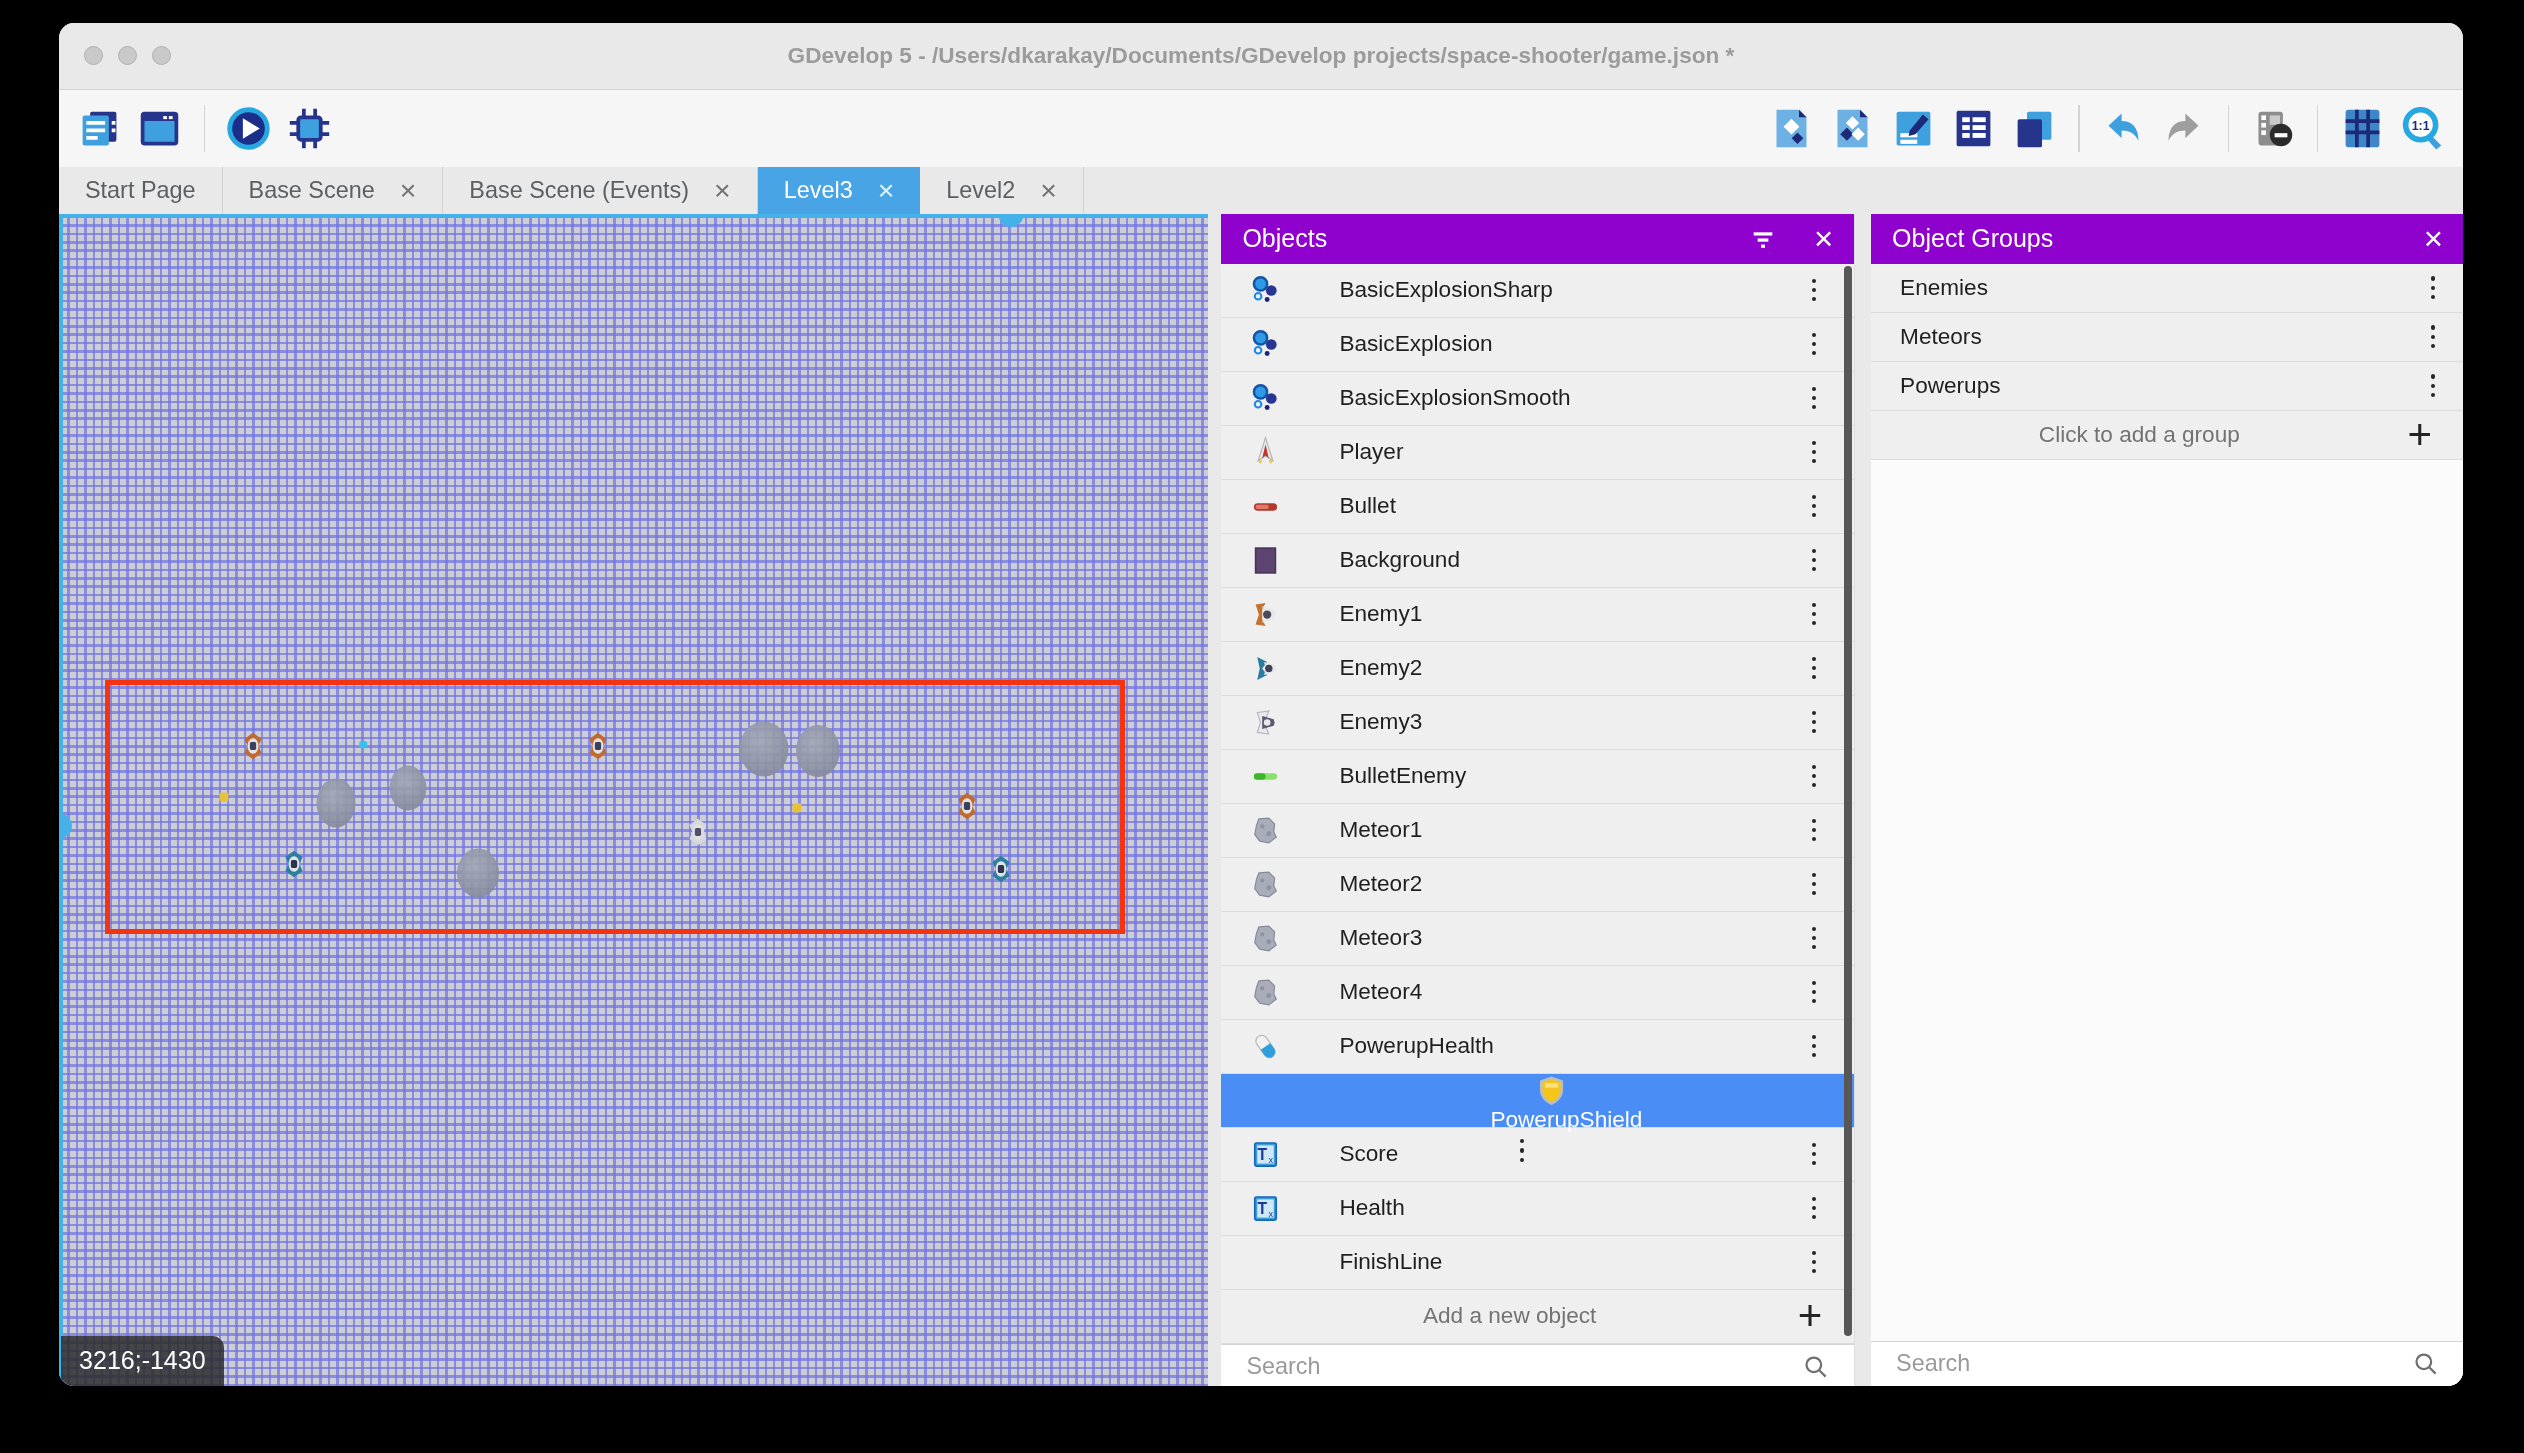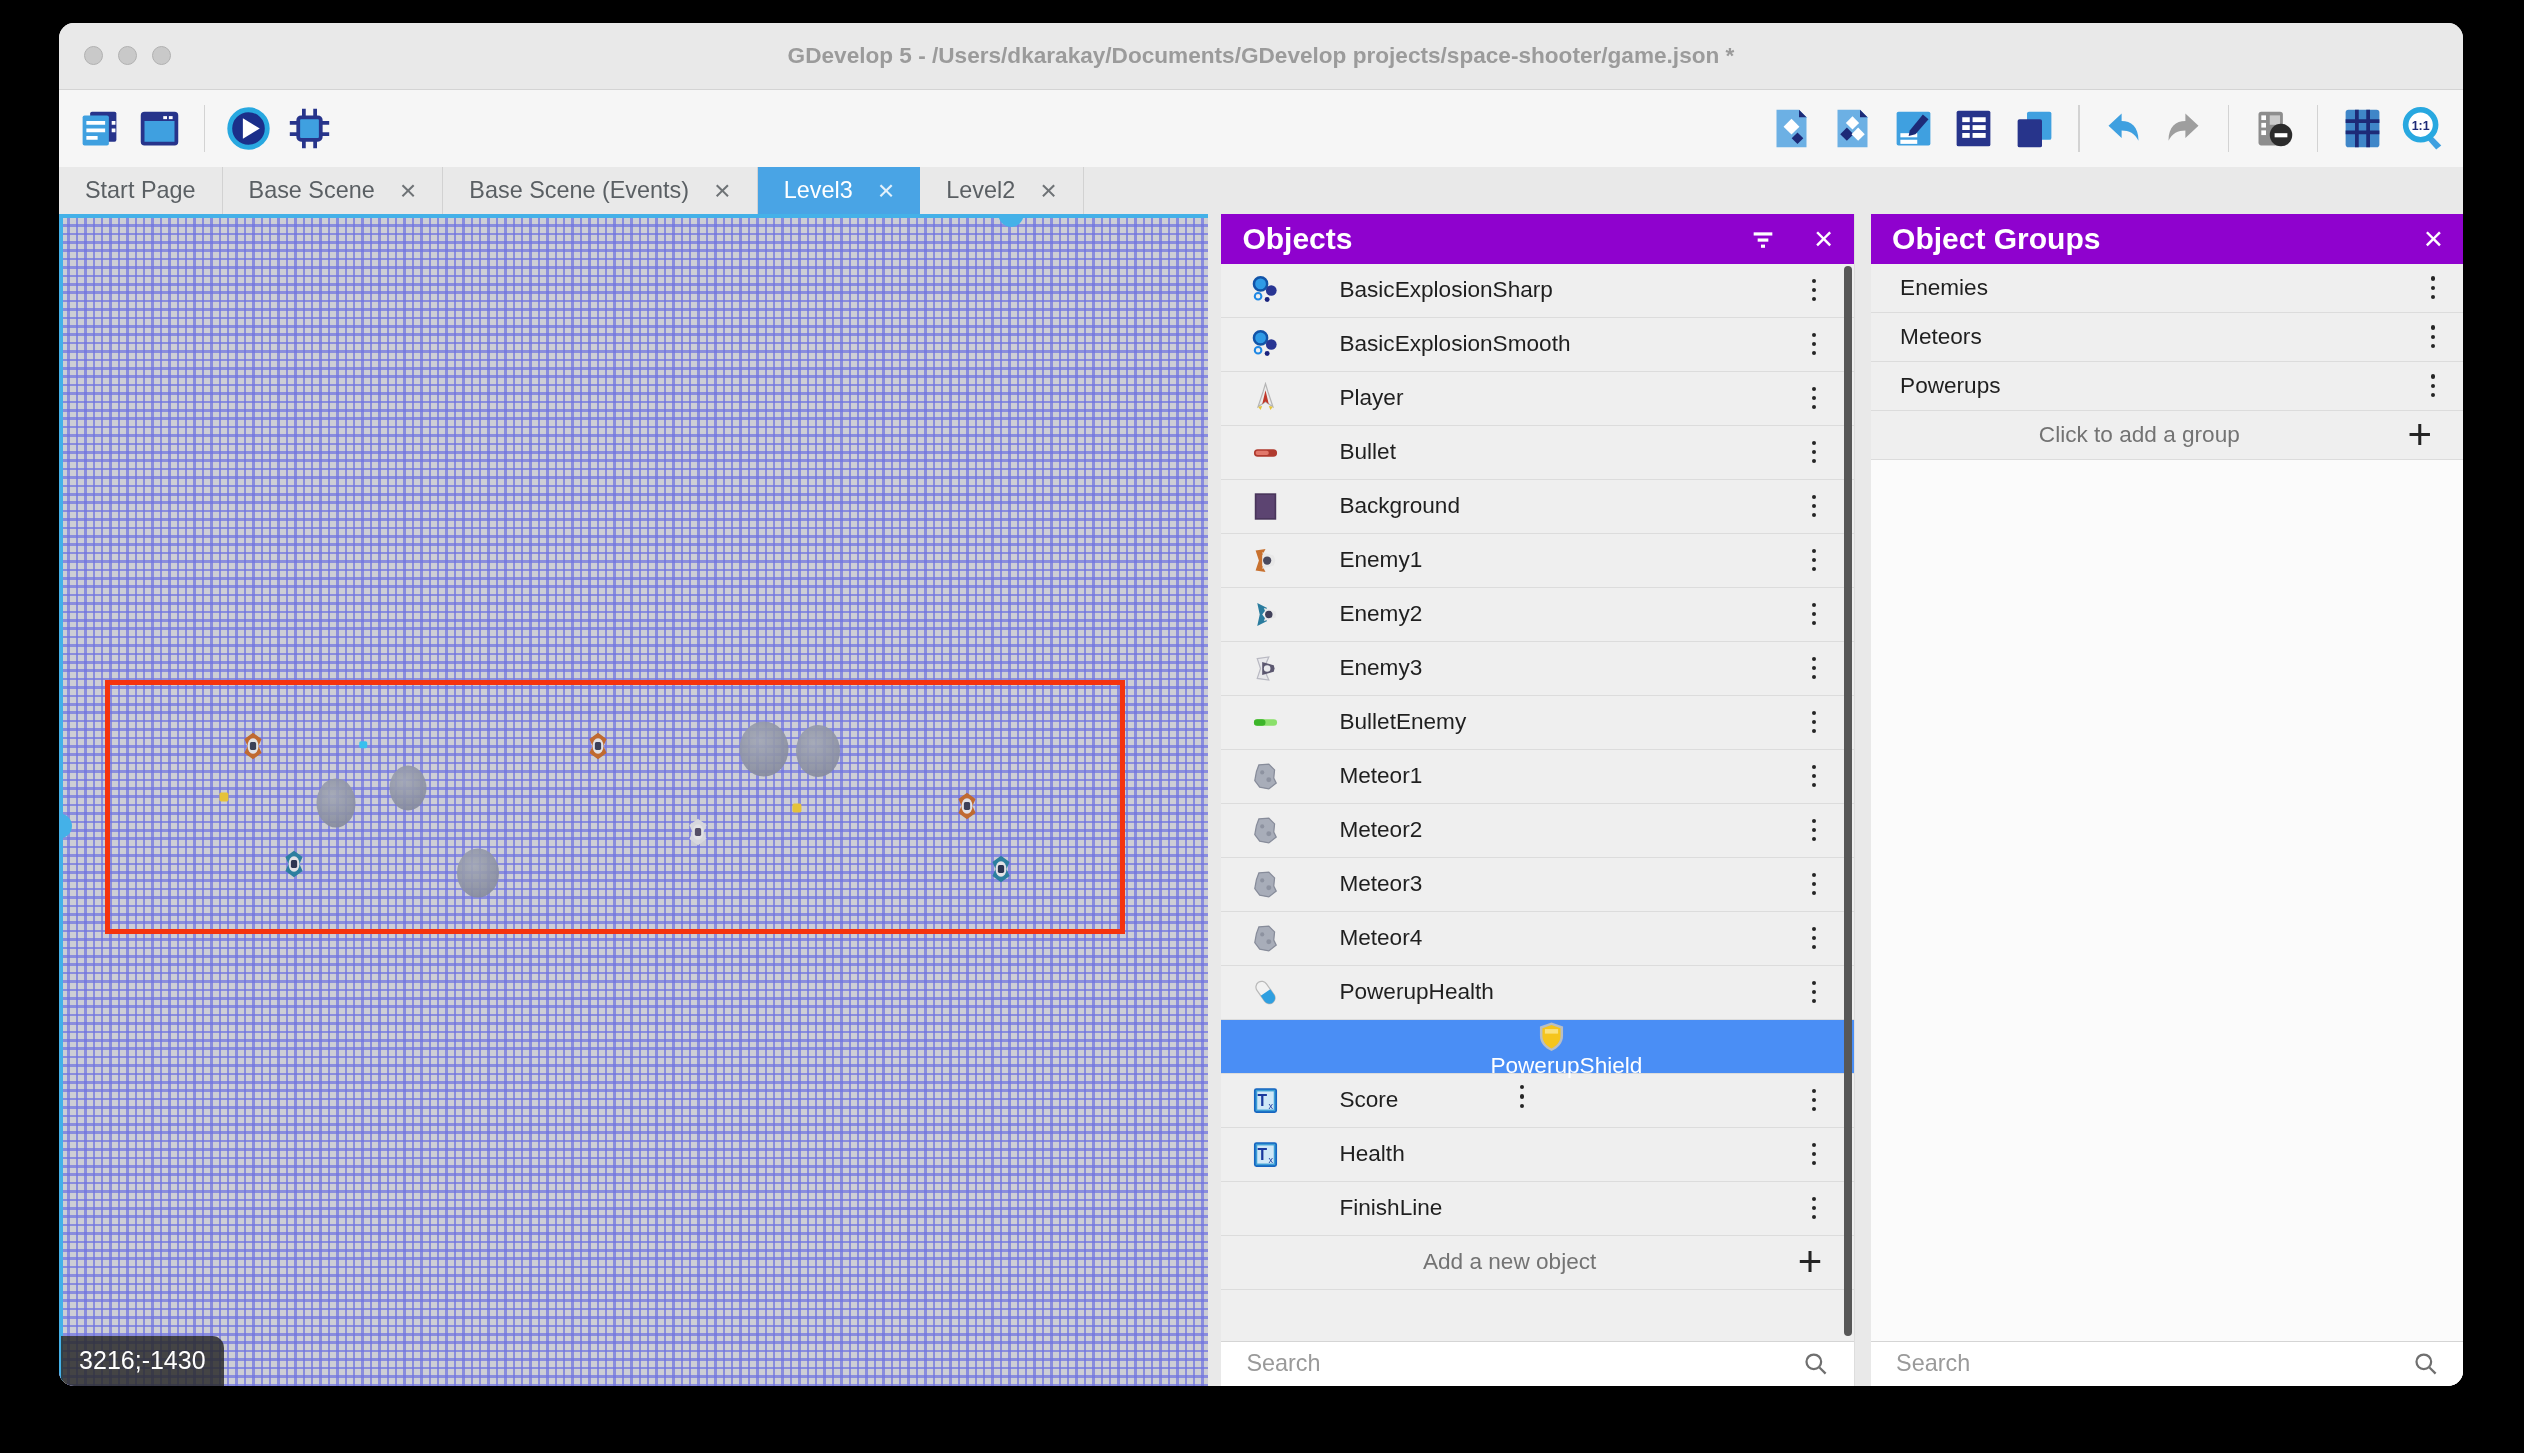--- a/index.html
+++ b/index.html
@@ -54,21 +54,21 @@
   .inst.meteor{background:radial-gradient(circle at 40% 35%,#a2a7b5,#7d8295);border-radius:50%;opacity:.9;}
   .inst.dot-cyan{width:7.5px;height:7.5px;background:#38c0ee;border-radius:1.7px;}
   .inst.dot-yellow{width:9.2px;height:9.2px;background:#e5c23a;border-radius:1.7px;}
   .inst svg{display:block;}
   
   .panel{display:flex;flex-direction:column;background:#efefef;position:relative;min-height:0;}
   .objects-panel{width:633px;flex:0 0 auto;}
   .groups-panel{width:593px;flex:0 0 auto;background:#fbfbfb;}
   .panel-header{height:50px;background:var(--panel-header);color:#fff;display:flex;
                 align-items:center;padding:0 21px;flex:0 0 auto;}
-  .panel-title{font-size:30px;font-weight:700;flex:1;}
+  .panel-title{font-size:25px;font-weight:400;flex:1;}
   .header-btn{margin-left:35px;display:flex;align-items:center;}
   .header-btn svg{width:32px;height:32px;}
   .header-x{font-size:33px;line-height:1;font-weight:300;}
   .row{height:54px;display:flex;align-items:center;border-bottom:0.8px solid #dcdcdc;background:#efefef;}
   .obj-icon{width:33px;height:33px;margin-left:28px;flex:0 0 auto;}
   .obj-icon svg{width:33px;height:33px;display:block;}
   .obj-label{margin-left:57px;flex:1;font-size:22.6px;color:#1f1f1f;}
   .row.selected{background:var(--selected-row);flex-direction:column;}
   .row.selected .obj-label{color:#fff;}
   .dots{display:flex;flex-direction:column;gap:5px;padding:6.7px;margin-right:32px;}
@@ -360,20 +360,36 @@
           </div>
           <div class="row">
             <span class="obj-icon">
               <svg viewBox="0 0 40 40">
                 <circle cx="14" cy="12" r="8" fill="#2f9be6" stroke="#1254a8" stroke-width="3"></circle>
                 <circle cx="27" cy="20" r="6.5" fill="#283593"></circle>
                 <circle cx="11" cy="27" r="4" fill="none" stroke="#1e88e5" stroke-width="2.5"></circle>
                 <circle cx="22" cy="31" r="3" fill="#1a237e"></circle>
               </svg>
             </span>
+            <span class="obj-label">BasicExplosion</span>
+            <span class="dots">
+              <i></i>
+              <i></i>
+              <i></i>
+            </span>
+          </div>
+          <div class="row">
+            <span class="obj-icon">
+              <svg viewBox="0 0 40 40">
+                <circle cx="14" cy="12" r="8" fill="#2f9be6" stroke="#1254a8" stroke-width="3"></circle>
+                <circle cx="27" cy="20" r="6.5" fill="#283593"></circle>
+                <circle cx="11" cy="27" r="4" fill="none" stroke="#1e88e5" stroke-width="2.5"></circle>
+                <circle cx="22" cy="31" r="3" fill="#1a237e"></circle>
+              </svg>
+            </span>
             <span class="obj-label">BasicExplosionSmooth</span>
             <span class="dots">
               <i></i>
               <i></i>
               <i></i>
             </span>
           </div>
           <div class="row">
             <span class="obj-icon">
               <svg viewBox="0 0 40 40">

